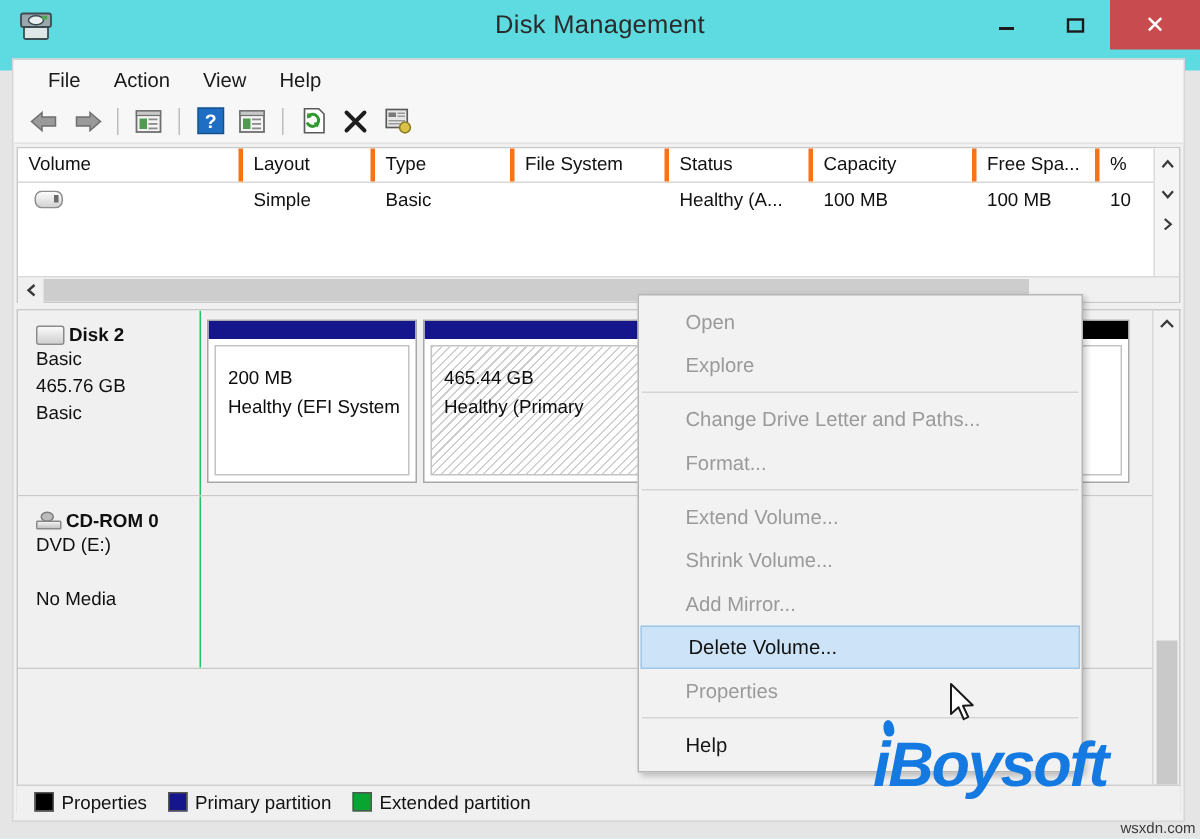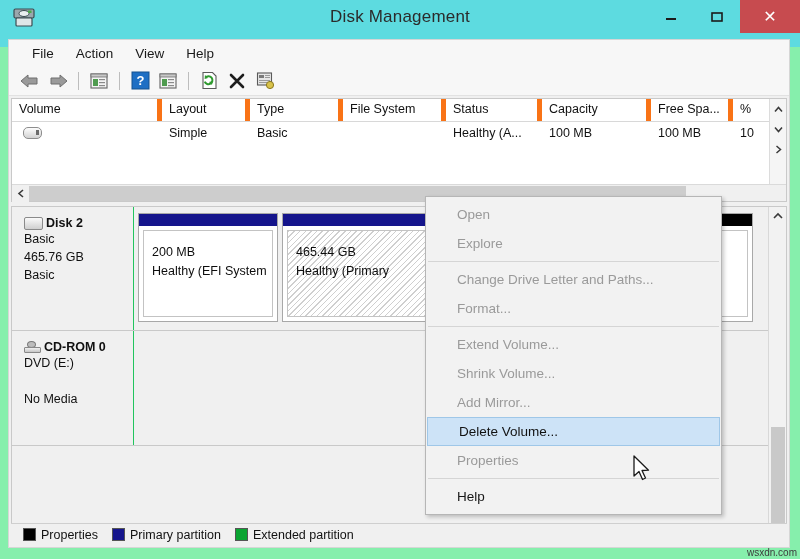--- a/index.html
+++ b/index.html
@@ -15,21 +15,21 @@
     width: 800px;
     height: 559px;
     overflow: hidden;
     background: #5ddbe0;
   }
   
   .win-frame {
     position: absolute;
     left: 0; top: 0;
     width: 800px; height: 559px;
-    background: #86efac;
+    background: #e5e5e5;
     box-sizing: border-box;
   }
   .titlebar {
     position: absolute;
     left: 0; top: 0;
     width: 800px;
     height: 47px;
     background: #5ddbe0;
   }
   .title-icon {
@@ -129,21 +129,21 @@
   .vl-header {
     display: flex;
     height: 22px;
     background: #ffffff;
     border-bottom: 1px solid #d8d8d8;
   }
   .vl-header .hc {
     font-size: 12.5px;
     color: #111;
     padding: 3px 0 0 7px;
-    border-right: 5px solid #f97316;
+    border-right: 3px solid #f97316;
     box-sizing: border-box;
     overflow: hidden;
     white-space: nowrap;
   }
   .vl-rows { position: relative; }
   .vl-row {
     display: flex;
     height: 21px;
     align-items: center;
   }
@@ -725,16 +725,20 @@
       <div class="ctx-sep"></div>
       <div class="ctx-item enabled">Help</div>
     </div>
 
     <div class="cursor">
       <svg width="20" height="28" viewBox="0 0 20 28">
         <path d="M2 1 L2 21 L7 16.5 L10.5 24.5 L13.5 23 L10 15.5 L16.5 15.2 Z" fill="#ffffff" stroke="#1a1a1a" stroke-width="1.3" stroke-linejoin="round"></path>
       </svg>
     </div>
 
+    <div class="watermark">
+      <span class="dot"></span>
+      <span>iBoysoft</span>
+    </div>
     <div class="site-tag">wsxdn.com</div>
 
   </div>
 </div>
 
 </body></html>

